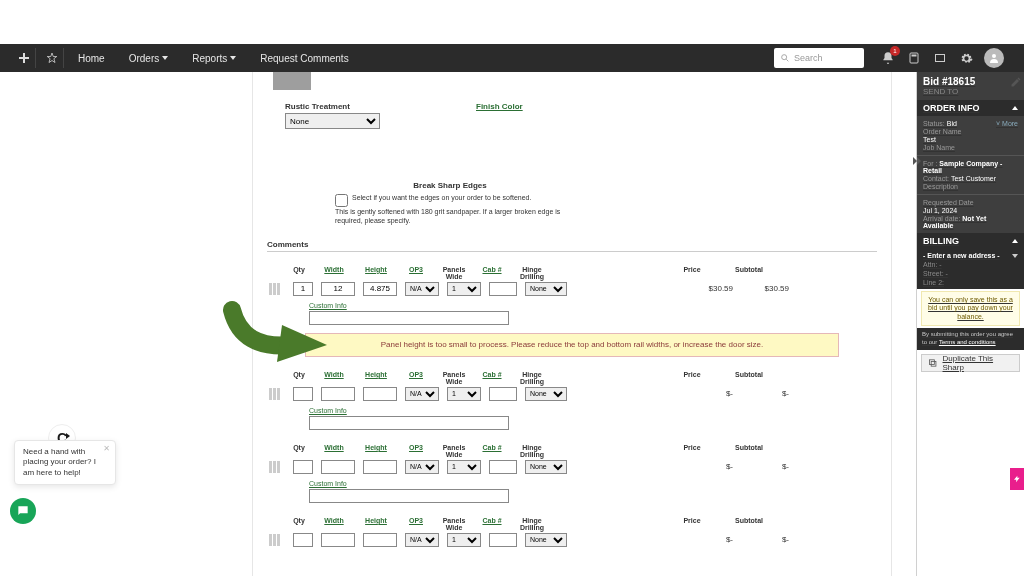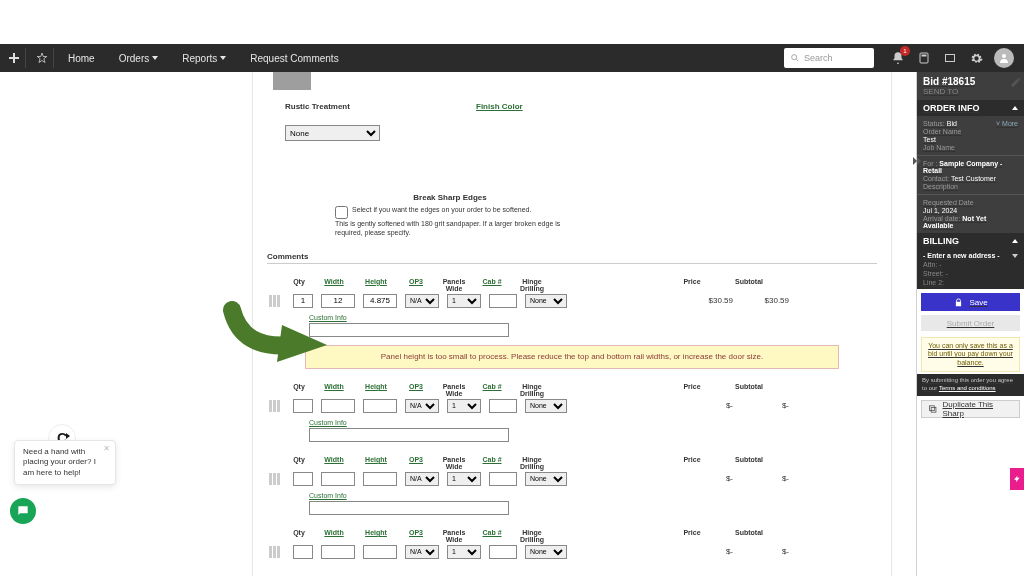--- a/index.html
+++ b/index.html
@@ -1,19 +1,19 @@
 <!DOCTYPE html>
 <html><head>
 <meta charset="utf-8">
 <style>
   * { box-sizing: border-box; margin: 0; padding: 0; font-family: Arial, Helvetica, sans-serif; }
   body { background: #fff; font-size: 9px; color: #333; width: 1024px; height: 576px; overflow: hidden; position: relative; }
 
   
-  .topnav { position: absolute; top: 44px; left: 0; right: 0; height: 28px; background: #2b2b2b; color: #e6e6e6; display: flex; align-items: center; padding: 0 2px; gap: 4px; z-index: 5;}
+  .topnav { position: absolute; top: 44px; left: 0; right: 0; height: 28px; background: #2b2b2b; color: #e6e6e6; display: flex; align-items: center; padding: 0 12px; gap: 4px; z-index: 5;}
   .topnav .icon-btn { width: 24px; height: 20px; display: flex; align-items:center; justify-content:center; color:#d8d8d8; cursor:pointer; border-right:1px solid #444;}
   .topnav .nav-item { padding: 0 10px; font-size: 10px; cursor: pointer; display:flex; align-items:center; gap:3px;}
   .topnav .spacer { flex: 1; }
   .topnav .search { background: #fff; height: 20px; width: 90px; display:flex; align-items:center; padding:0 6px; color:#999; border-radius:2px;}
   .topnav .search svg { width:10px; height:10px; margin-right:4px;}
   .topnav .right-icons { display:flex; align-items:center; gap:10px; margin-left:12px; margin-right:8px;}
   .topnav .right-icons .ico { width:16px; height:16px; display:flex; align-items:center; justify-content:center; position:relative;}
   .badge { position:absolute; top:-4px; right:-4px; background:#c62828; color:#fff; width:10px; height:10px; border-radius:50%; font-size:6px; display:flex; align-items:center; justify-content:center; }
   .avatar { width:20px; height:20px; border-radius:50%; background:#bbb; display:flex; align-items:center; justify-content:center;}
   .avatar svg{width:12px;height:12px;fill:#fff;}
@@ -21,21 +21,21 @@
   
   .ff-block { position:absolute; top:76px; right:98px; width:18px; height:18px; display:flex; align-items:center; justify-content:center;}
 
   
   .main { position:absolute; top:72px; left:252px; width:640px; bottom:0; border-left:1px solid #e6e6e6; border-right:1px solid #e6e6e6; padding:4px 12px;}
   .thumb { position:absolute; top:0; left:20px; width:38px; height:18px; background:#9e9e9e;}
   .row-two { display:flex; gap:96px; margin-top:26px; margin-left:20px;}
   .lbl { font-weight:700; font-size:8px;}
   .lbl.link { color:#2b6f34; text-decoration:underline; cursor:pointer;}
   select.full { width:90px; height:16px; font-size:8px; border:1px solid #888;}
-  .sel-block { display:flex; flex-direction:column; gap:14px;}
+  .sel-block { display:flex; flex-direction:column; gap:2px;}
   .sel-block select{width:95px;}
   .sel-block.wide select{width:160px;}
 
   .break-edges { margin-top:52px; margin-left:70px; width:230px; font-size:7px; line-height:1.3;}
   .break-edges .hdr{font-weight:700; text-align:center; margin-bottom:2px; font-size:8px;}
   .break-edges .row{display:flex; align-items:flex-start; gap:4px;}
   .break-edges input[type=checkbox]{margin-top:1px;}
 
   .comments-lbl { margin-top:14px; margin-left:2px; font-weight:700; font-size:8px;}
   .comments-line { border-top:1px solid #ccc; margin-top:2px; width:610px; margin-left:2px;}
@@ -373,31 +373,20 @@
     </div>
   <div class="sb-addr">
     <div style="display:flex;justify-content:space-between;align-items:center;">
         <span class="title">- Enter a new address -</span>
         <span class="caret-down" style="color:#ccc"></span>
       </div>
     <div class="field">Attn: -</div>
     <div class="field">Street: -</div>
     <div class="field">Line 2:</div>
   </div>
-  <div class="sb-buttons">
-    <div class="btn-save">
-      <span class="lock">
-          <svg width="9" height="9" viewBox="0 0 24 24" fill="#fff">
-            <path d="M6 10V7a6 6 0 1112 0v3h1v12H5V10h1zm2 0h8V7a4 4 0 10-8 0v3z"></path>
-          </svg>
-        </span>
-      <span>Save</span>
-    </div>
-    <div class="btn-submit">Submit Order</div>
-  </div>
   <div class="warn-box">You can only save this as a bid until you pay down your balance.</div>
   <div class="terms"><span>By submitting this order you agree to our </span><a>Terms and conditions</a></div>
   <div class="dup-btn">
     <svg width="10" height="10" viewBox="0 0 24 24" fill="#555">
         <rect x="8" y="8" width="12" height="12" fill="none" stroke="#555" stroke-width="2"></rect>
         <rect x="4" y="4" width="12" height="12" fill="none" stroke="#555" stroke-width="2"></rect>
       </svg>
     <span>Duplicate This Sharp</span>
   </div>
 </div>

